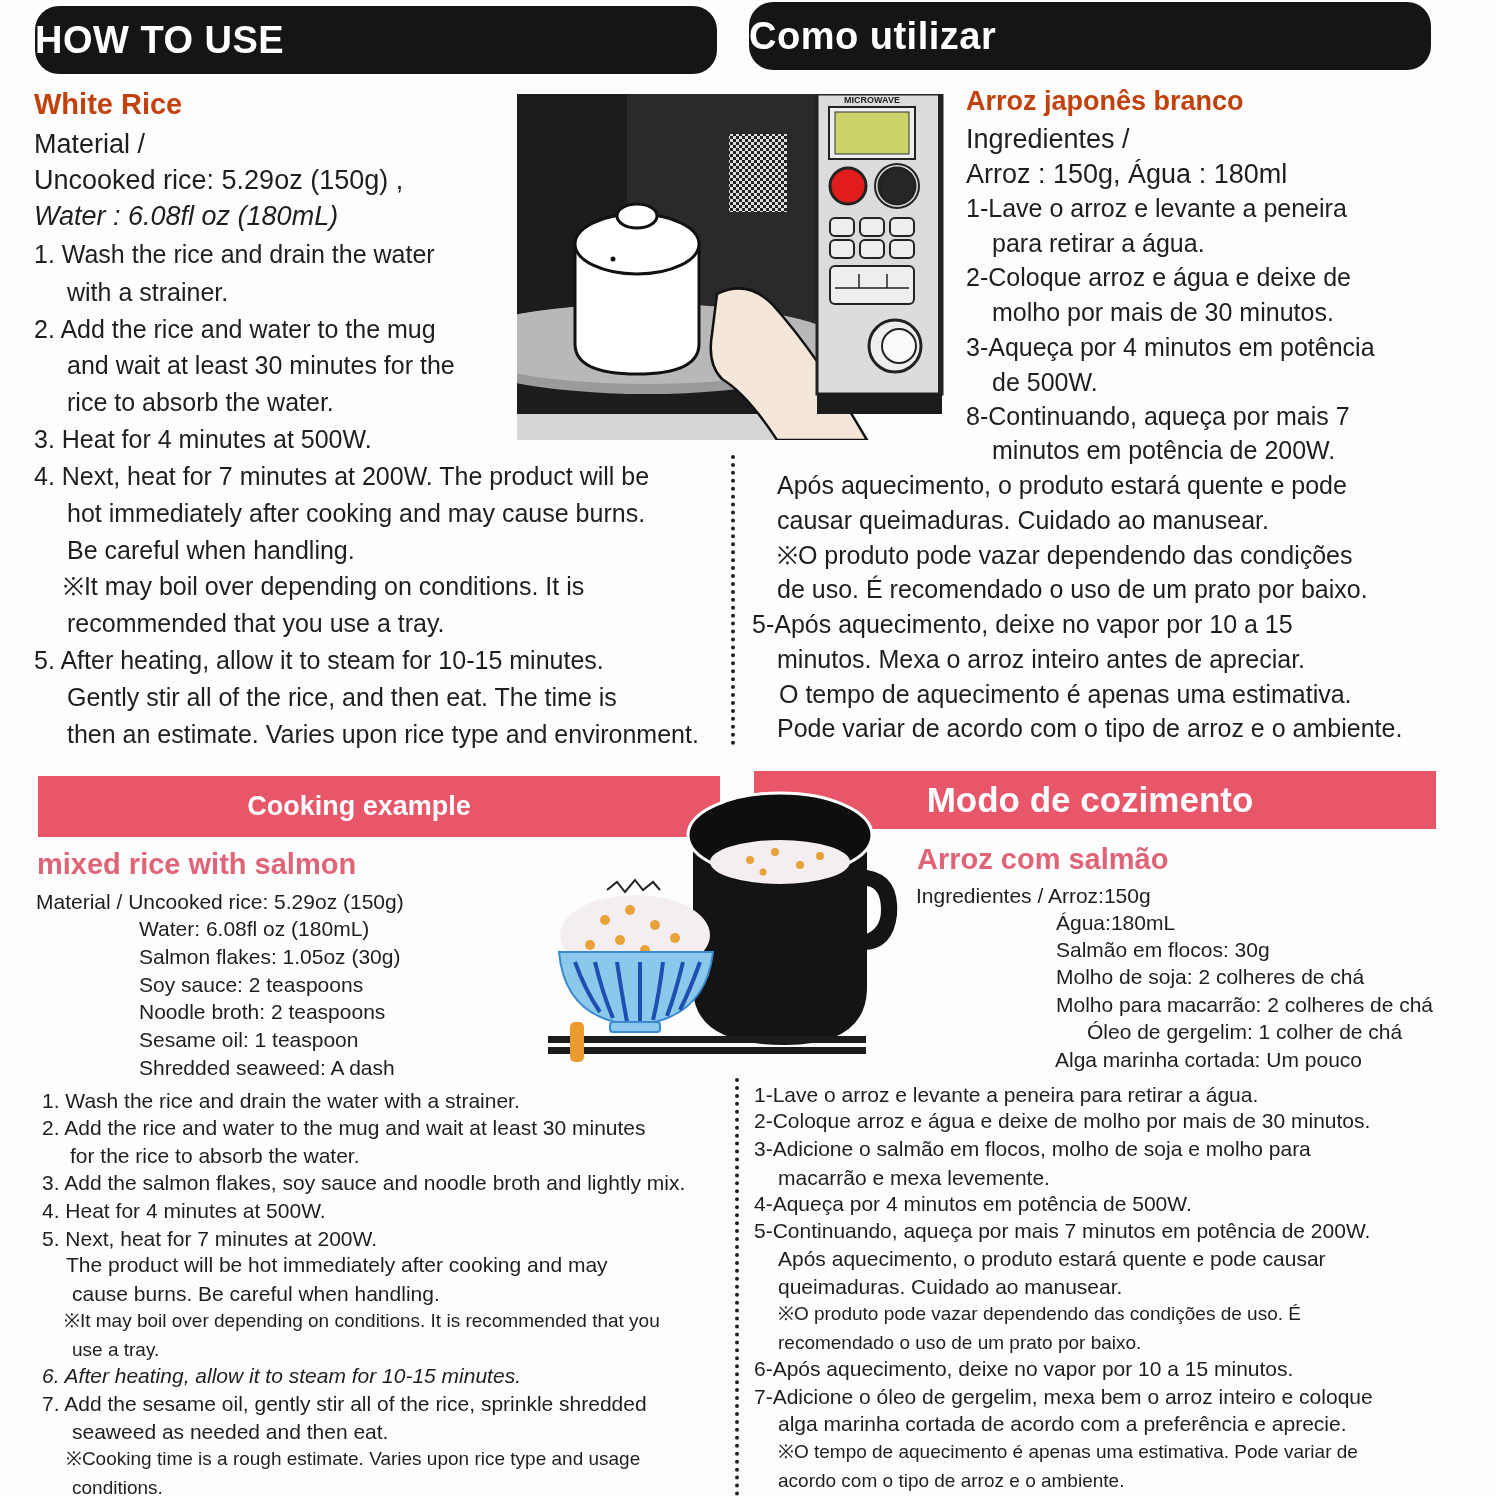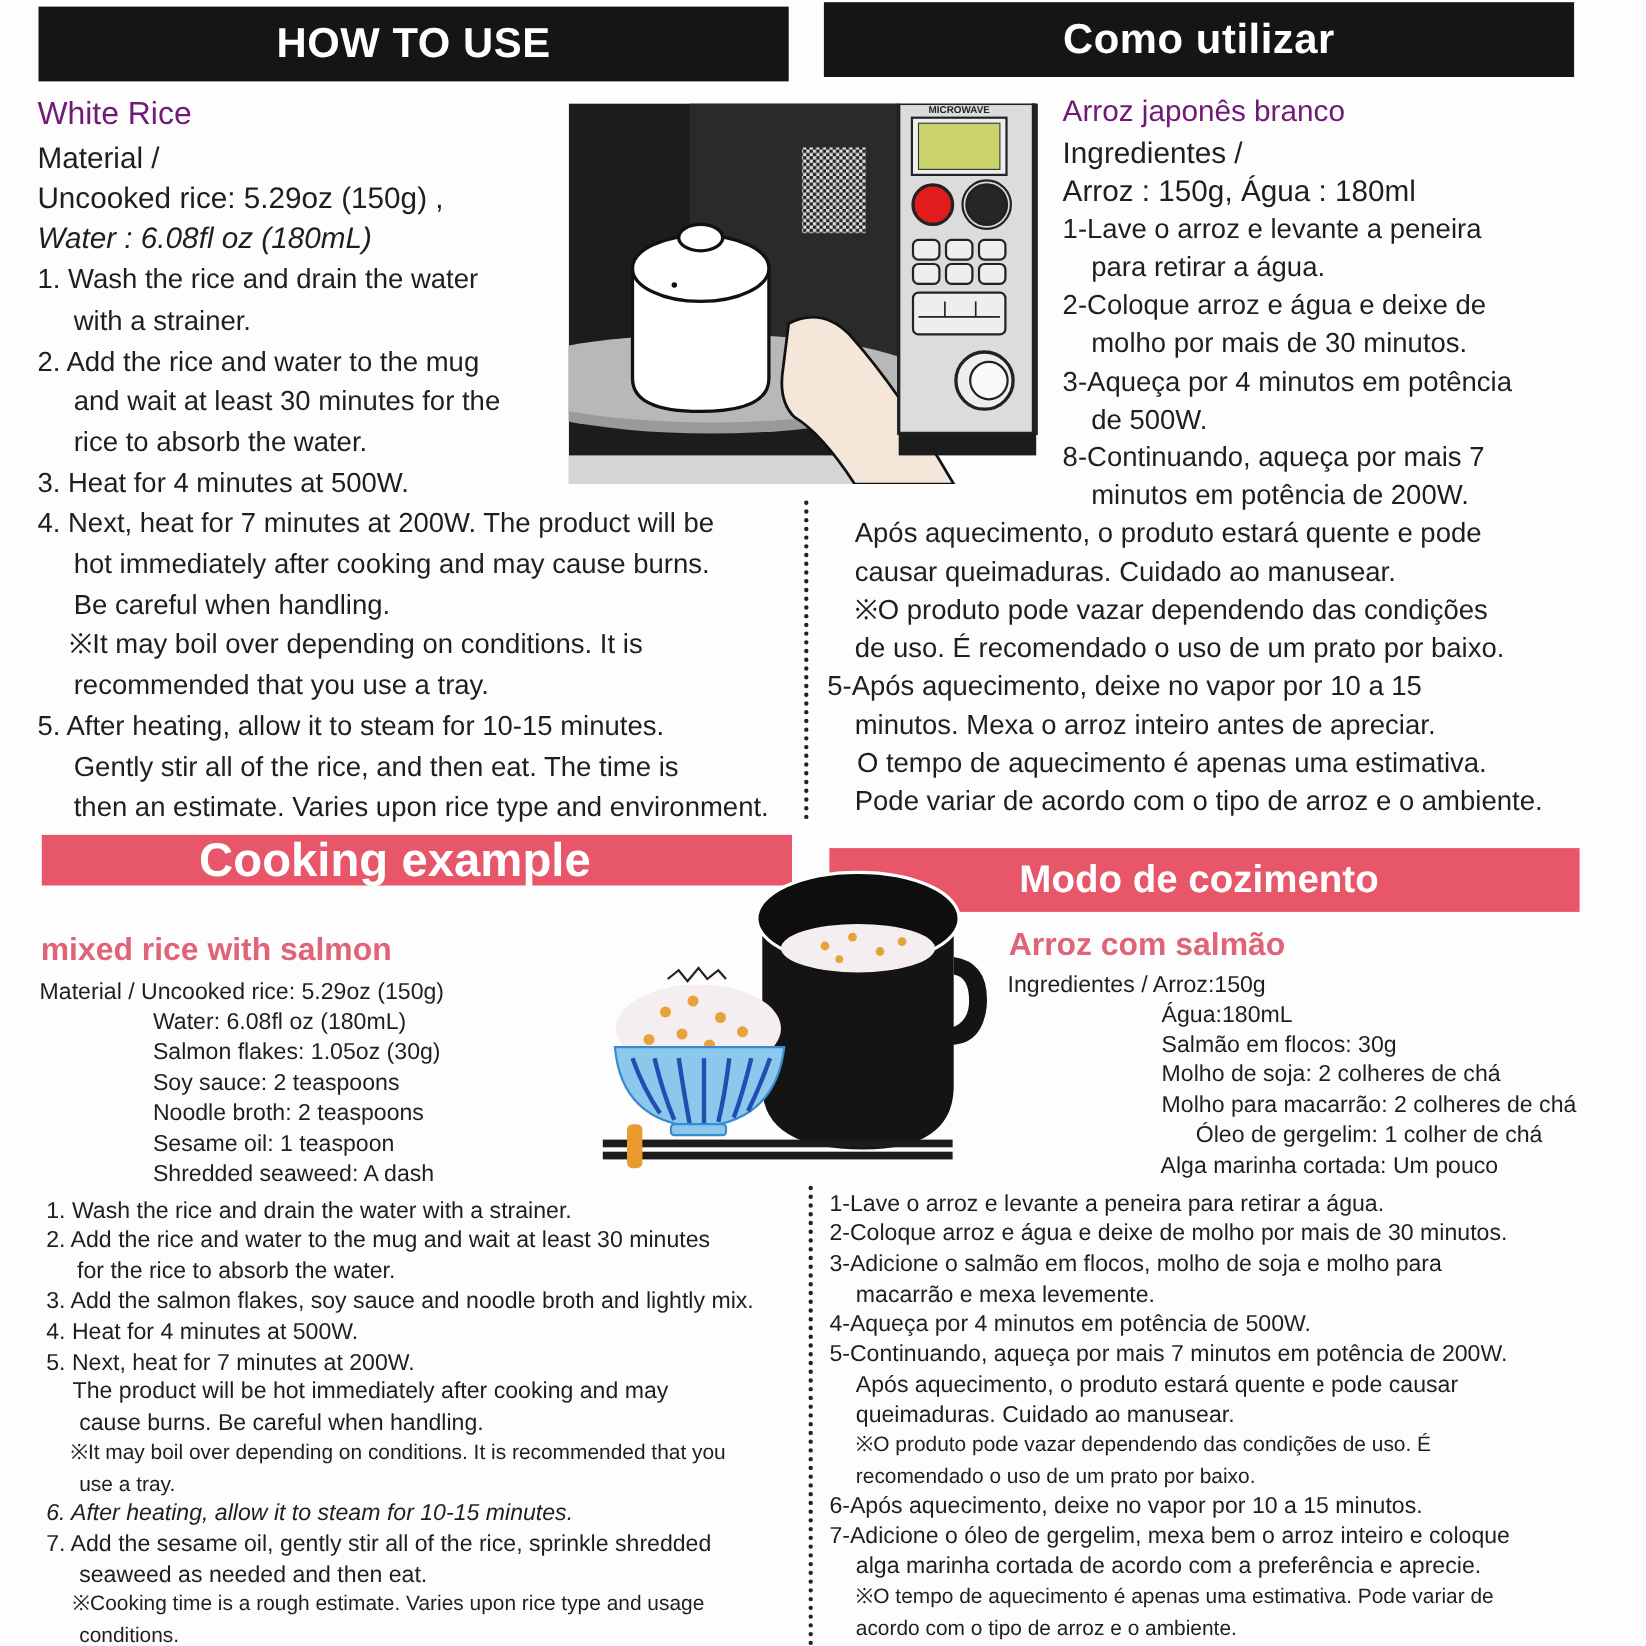--- a/index.html
+++ b/index.html
@@ -1,23 +1,23 @@
 <!DOCTYPE html>
 <html><head>
 <meta charset="utf-8">
 <style>
   * { box-sizing: border-box; margin: 0; padding: 0; }
   html, body { width: 1496px; height: 1496px; background: #fdfdfd; overflow: hidden; }
   body { position: relative; font-family: "Liberation Sans", sans-serif; color: #1a1a1a; }
   .abs { position: absolute; }
 
-  .banner-black { position: absolute; background: #151515; color: #fff; font-weight: bold; display: flex; align-items: center; justify-content: center; letter-spacing: 0.5px; }
+  .banner-black { position: absolute; background: #151515; color: #fff; font-weight: bold; display: flex; align-items: center; letter-spacing: 0.5px; border-radius: 24px; }
   .banner-pink { position: absolute; background: #e8566a; color: #fff; font-weight: bold; display: flex; align-items: center; justify-content: center; }
 
-  .h-sub { position: absolute; font-weight: normal; font-size: 29px; color: #701a75; white-space: nowrap; }
+  .h-sub { position: absolute; font-weight: bold; font-size: 29px; color: #c2410c; white-space: nowrap; }
   .h-pink { position: absolute; font-weight: bold; font-size: 29px; color: #e06478; white-space: nowrap; }
 
   .line { position: absolute; white-space: nowrap; font-size: 25px; line-height: 37px; color: #1e1e1e; }
   .line.sm { font-size: 21px; line-height: 28px; }
   .line.xs { font-size: 19px; line-height: 28px; }
 
   .dotted-v { position: absolute; width: 0; border-left: 4px dotted #222; }
   .solid-v { position: absolute; width: 3px; background: #222; }
 
   svg { display: block; }
@@ -123,21 +123,21 @@
   <div class="line" style="left:777px; top:537px;">※O produto pode vazar dependendo das condições</div>
   <div class="line" style="left:777px; top:571px;">de uso. É recomendado o uso de um prato por baixo.</div>
   <div class="line" style="left:752px; top:606px;">5-Após aquecimento, deixe no vapor por 10 a 15</div>
   <div class="line" style="left:777px; top:641px;">minutos. Mexa o arroz inteiro antes de apreciar.</div>
   <div class="line" style="left:779px; top:676px;">O tempo de aquecimento é apenas uma estimativa.</div>
   <div class="line" style="left:777px; top:710px;">Pode variar de acordo com o tipo de arroz e o ambiente.</div>
 </div>
 
 <div class="dotted-v" style="left:731px; top:455px; height:290px;"></div>
 
-<div class="banner-pink" style="left:38px; top:759px; width:682px; height:46px; font-size:43px;">
+<div class="banner-pink" style="left:38px; top:776px; width:682px; height:61px; font-size:27px;">
   <span style="margin-left:-40px;">Cooking example</span>
 </div>
 
 <div class="h-pink" style="left:37px; top:848px;">mixed rice with salmon</div>
 
 <div>
   <div class="line sm" style="left:36px; top:888px;">Material / Uncooked rice: 5.29oz (150g)</div>
   <div class="line sm" style="left:139px; top:915px;">Water: 6.08fl oz (180mL)</div>
   <div class="line sm" style="left:139px; top:943px;">Salmon flakes: 1.05oz (30g)</div>
   <div class="line sm" style="left:139px; top:971px;">Soy sauce: 2 teaspoons</div>

